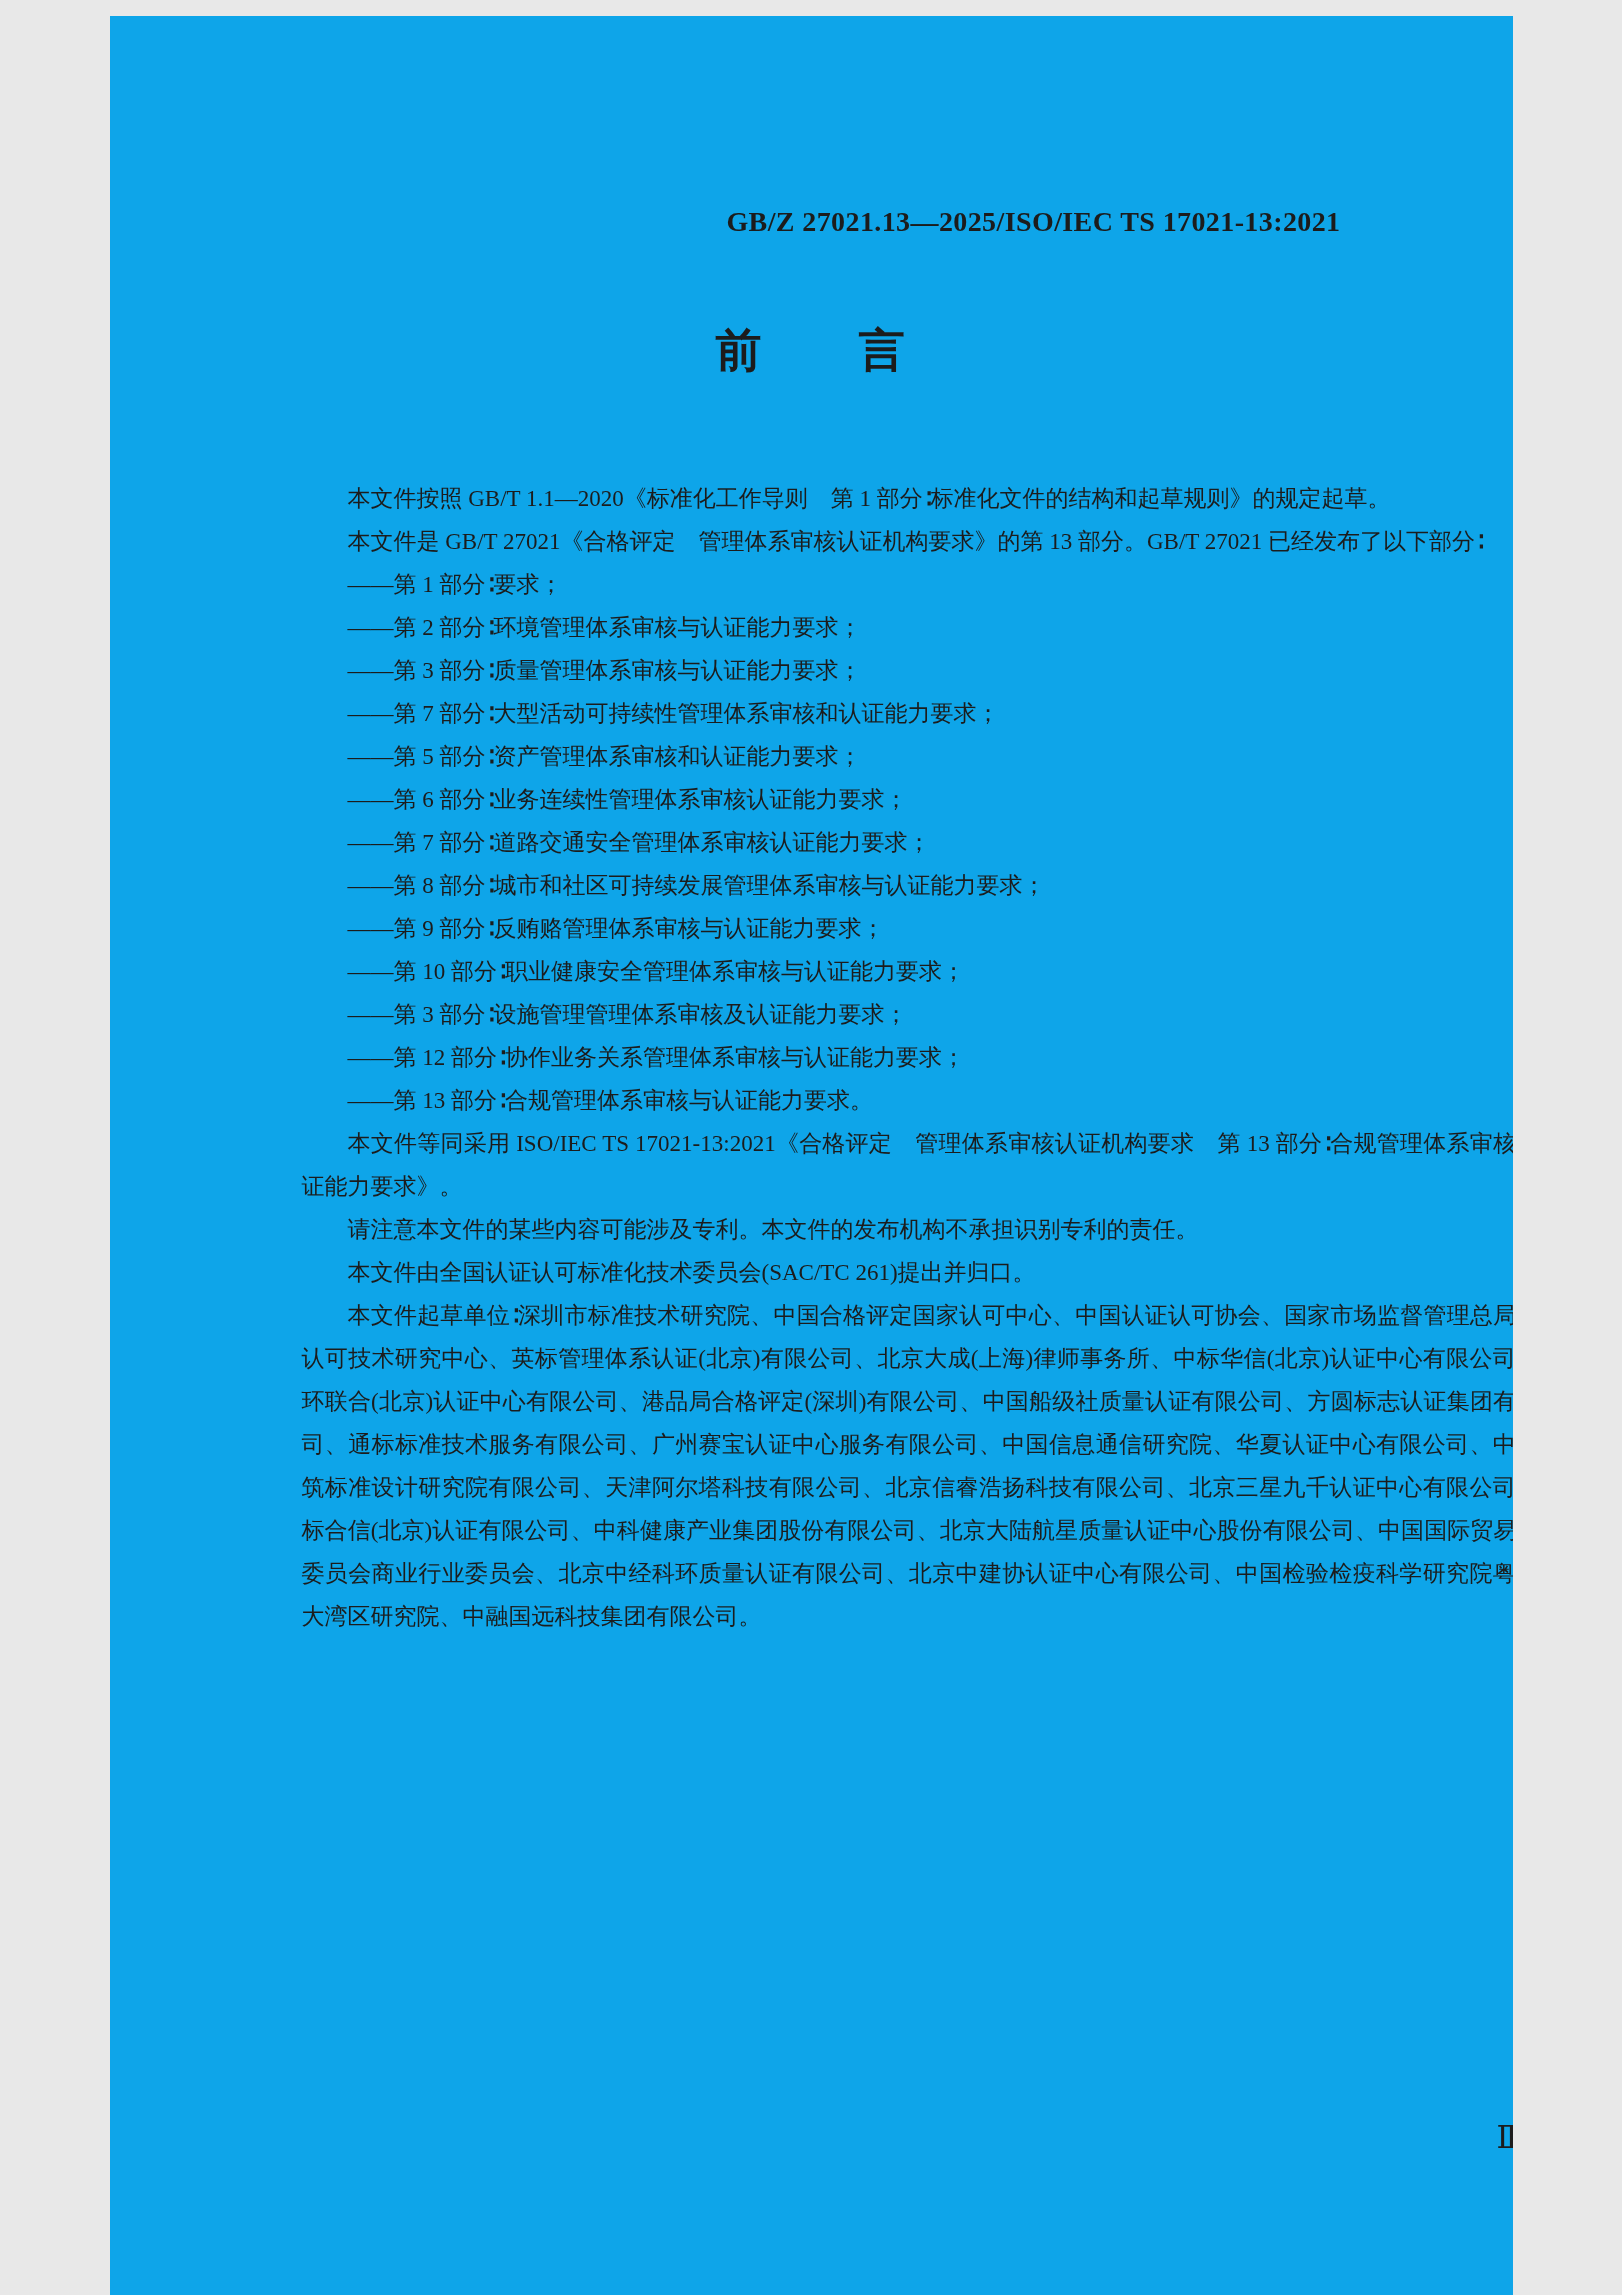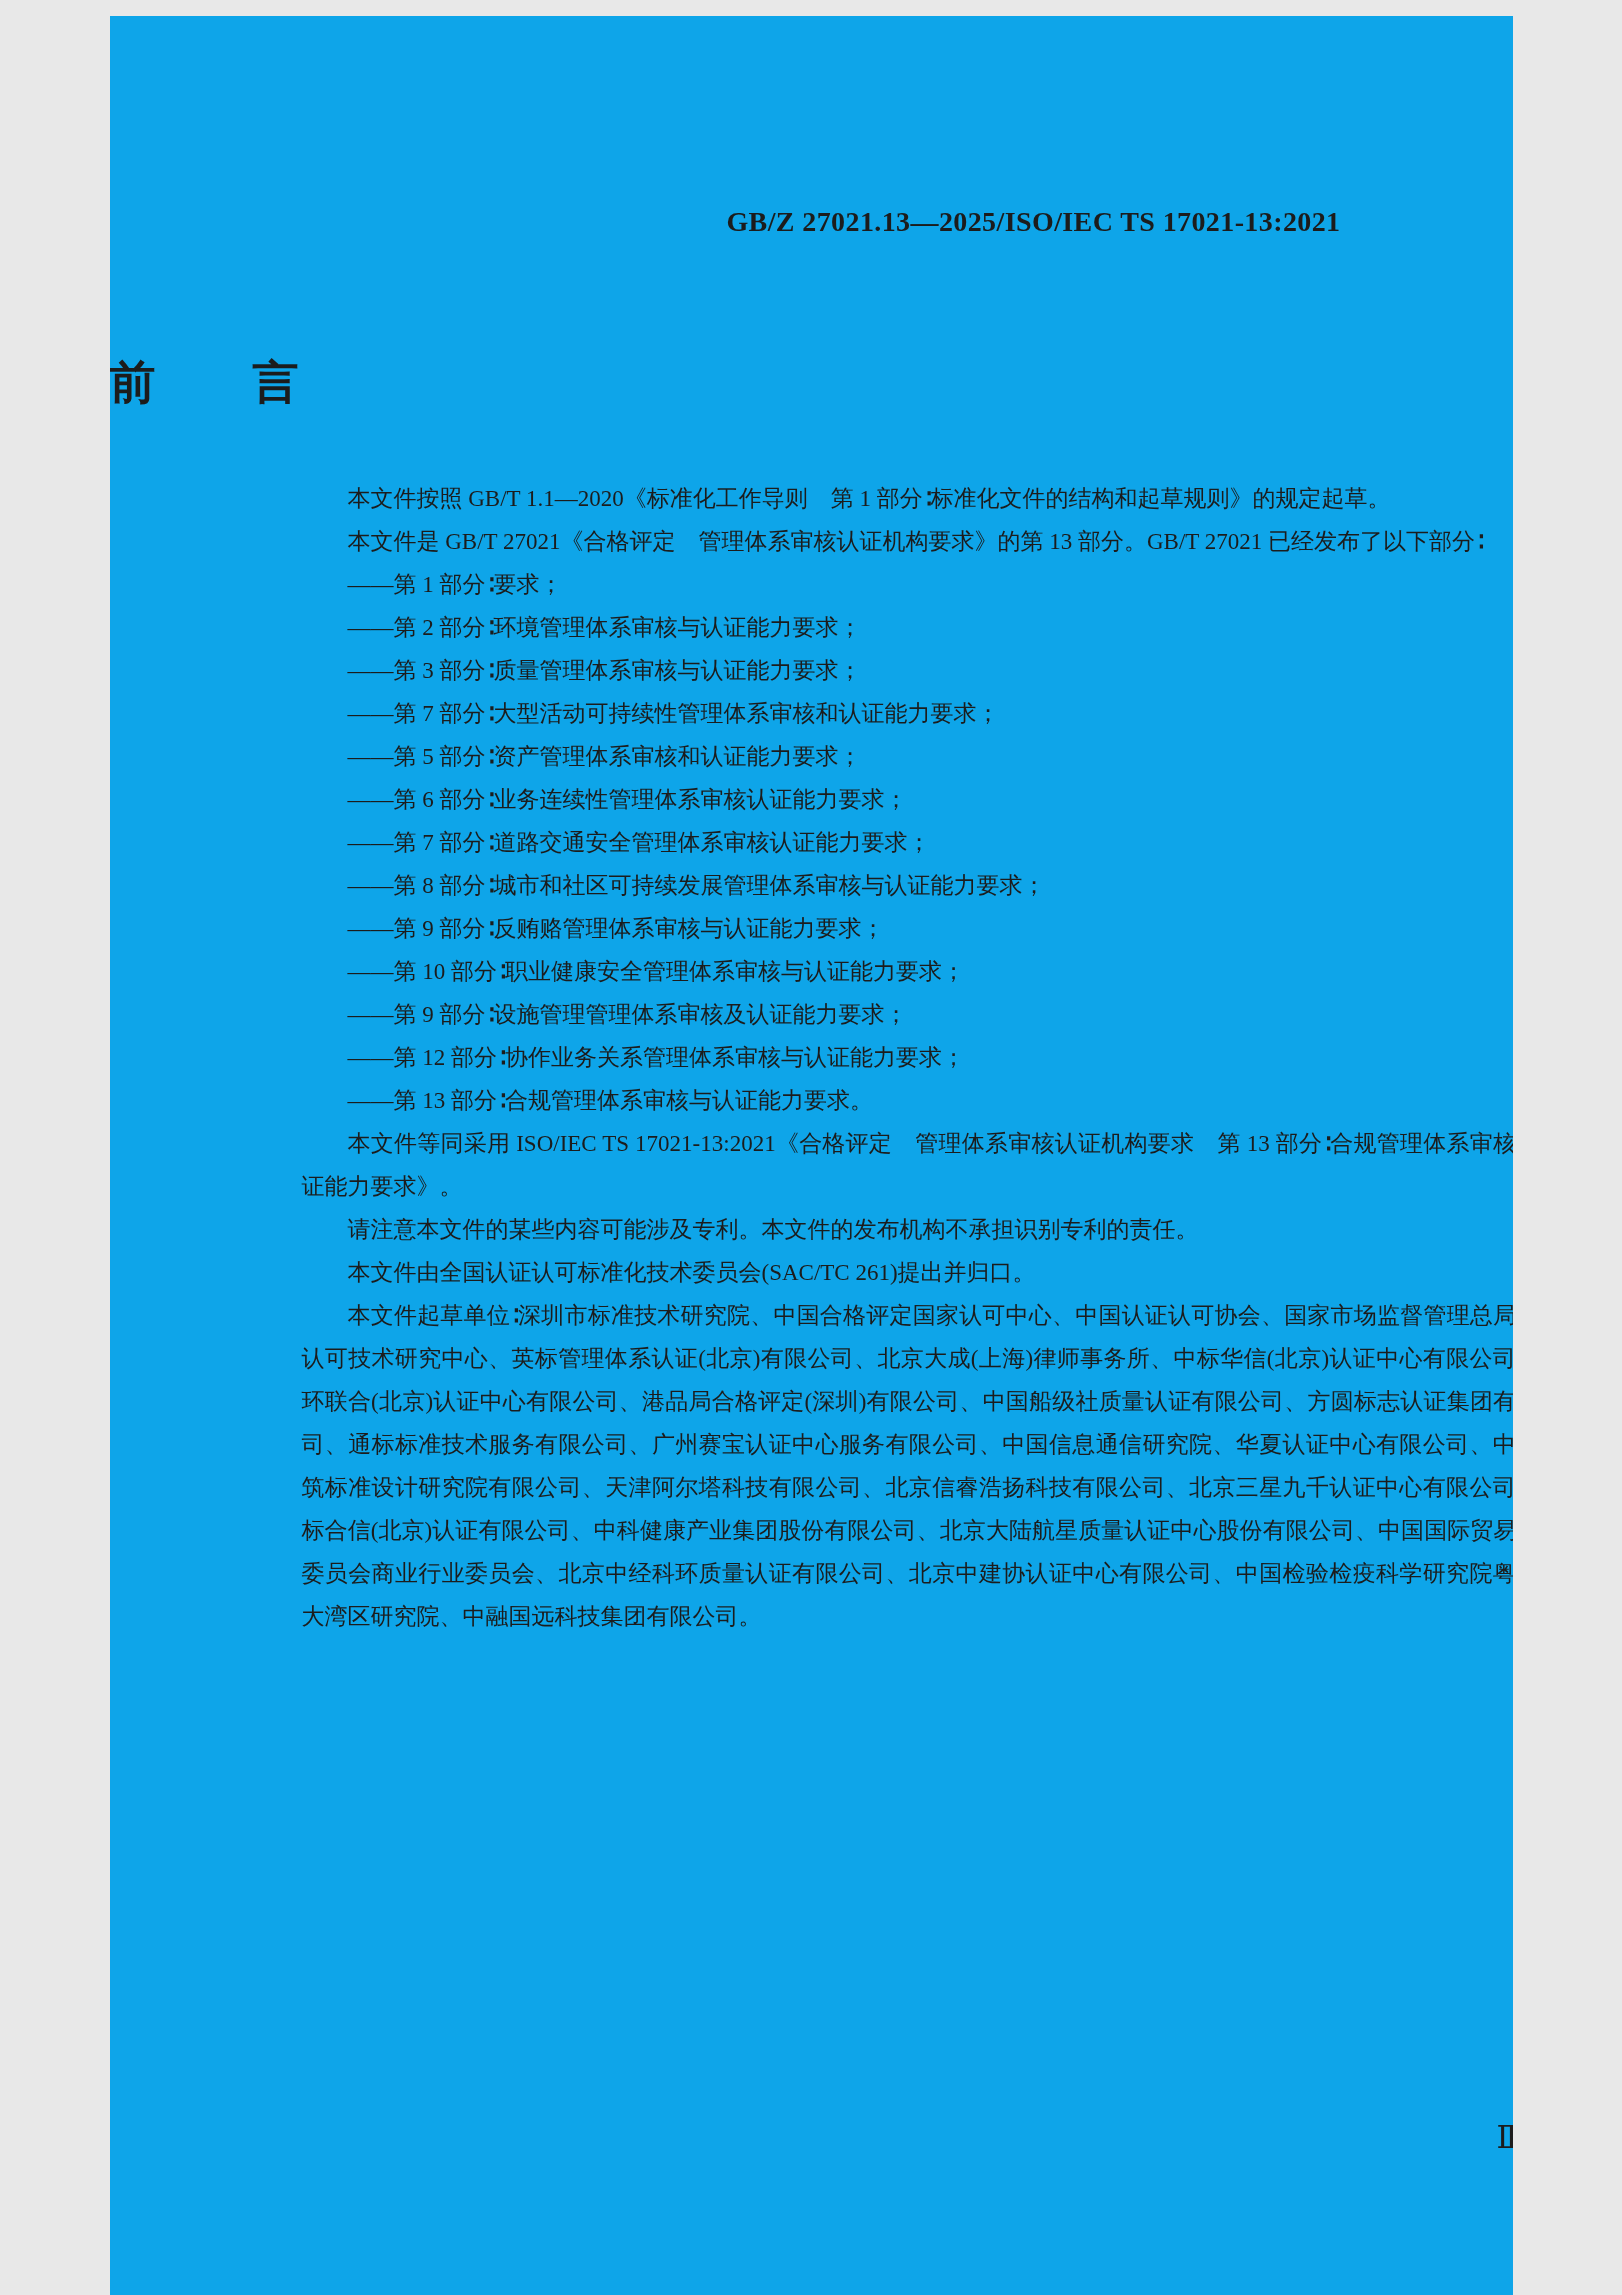--- a/index.html
+++ b/index.html
@@ -21,23 +21,24 @@
     position: absolute;
     top: 190px;
     right: 172px;
     font-size: 28px;
     font-weight: 700;
     letter-spacing: 0.4px;
     white-space: nowrap;
   }
   .foreword-title {
     position: absolute;
-    top: 340px;
+    top: 308px;
     left: 0;
     width: 100%;
+    text-align: center;
     font-family: "Liberation Sans", "DejaVu Sans", sans-serif;
     font-size: 46px;
     font-weight: 700;
     line-height: 53px;
     letter-spacing: 1.7px;
   }
   .foreword-body {
     position: absolute;
     top: 461px;
     left: 192px;
@@ -80,21 +81,21 @@
       <div class="list-item">——第 1 部分∶要求；</div>
       <div class="list-item">——第 2 部分∶环境管理体系审核与认证能力要求；</div>
       <div class="list-item">——第 3 部分∶质量管理体系审核与认证能力要求；</div>
       <div class="list-item">——第 7 部分∶大型活动可持续性管理体系审核和认证能力要求；</div>
       <div class="list-item">——第 5 部分∶资产管理体系审核和认证能力要求；</div>
       <div class="list-item">——第 6 部分∶业务连续性管理体系审核认证能力要求；</div>
       <div class="list-item">——第 7 部分∶道路交通安全管理体系审核认证能力要求；</div>
       <div class="list-item">——第 8 部分∶城市和社区可持续发展管理体系审核与认证能力要求；</div>
       <div class="list-item">——第 9 部分∶反贿赂管理体系审核与认证能力要求；</div>
       <div class="list-item">——第 10 部分∶职业健康安全管理体系审核与认证能力要求；</div>
-      <div class="list-item">——第 9 部分∶设施管理管理体系审核及认证能力要求；</div>
+      <div class="list-item">——第 3 部分∶设施管理管理体系审核及认证能力要求；</div>
       <div class="list-item">——第 12 部分∶协作业务关系管理体系审核与认证能力要求；</div>
       <div class="list-item">——第 13 部分∶合规管理体系审核与认证能力要求。</div>
       <div class="para">本文件等同采用 ISO/IEC TS 17021-13:2021《合格评定　管理体系审核认证机构要求　第 13 部分∶合规管理体系审核与认证能力要求》。</div>
       <div class="para">请注意本文件的某些内容可能涉及专利。本文件的发布机构不承担识别专利的责任。</div>
       <div class="para">本文件由全国认证认可标准化技术委员会(SAC/TC 261)提出并归口。</div>
       <div class="para">本文件起草单位∶深圳市标准技术研究院、中国合格评定国家认可中心、中国认证认可协会、国家市场监督管理总局认证认可技术研究中心、英标管理体系认证(北京)有限公司、北京大成(上海)律师事务所、中标华信(北京)认证中心有限公司、中环联合(北京)认证中心有限公司、港品局合格评定(深圳)有限公司、中国船级社质量认证有限公司、方圆标志认证集团有限公司、通标标准技术服务有限公司、广州赛宝认证中心服务有限公司、中国信息通信研究院、华夏认证中心有限公司、中国建筑标准设计研究院有限公司、天津阿尔塔科技有限公司、北京信睿浩扬科技有限公司、北京三星九千认证中心有限公司、中标合信(北京)认证有限公司、中科健康产业集团股份有限公司、北京大陆航星质量认证中心股份有限公司、中国国际贸易促进委员会商业行业委员会、北京中经科环质量认证有限公司、北京中建协认证中心有限公司、中国检验检疫科学研究院粤港澳大湾区研究院、中融国远科技集团有限公司。</div>
     </div>
 
   <div class="page-number">Ⅲ</div>
 

